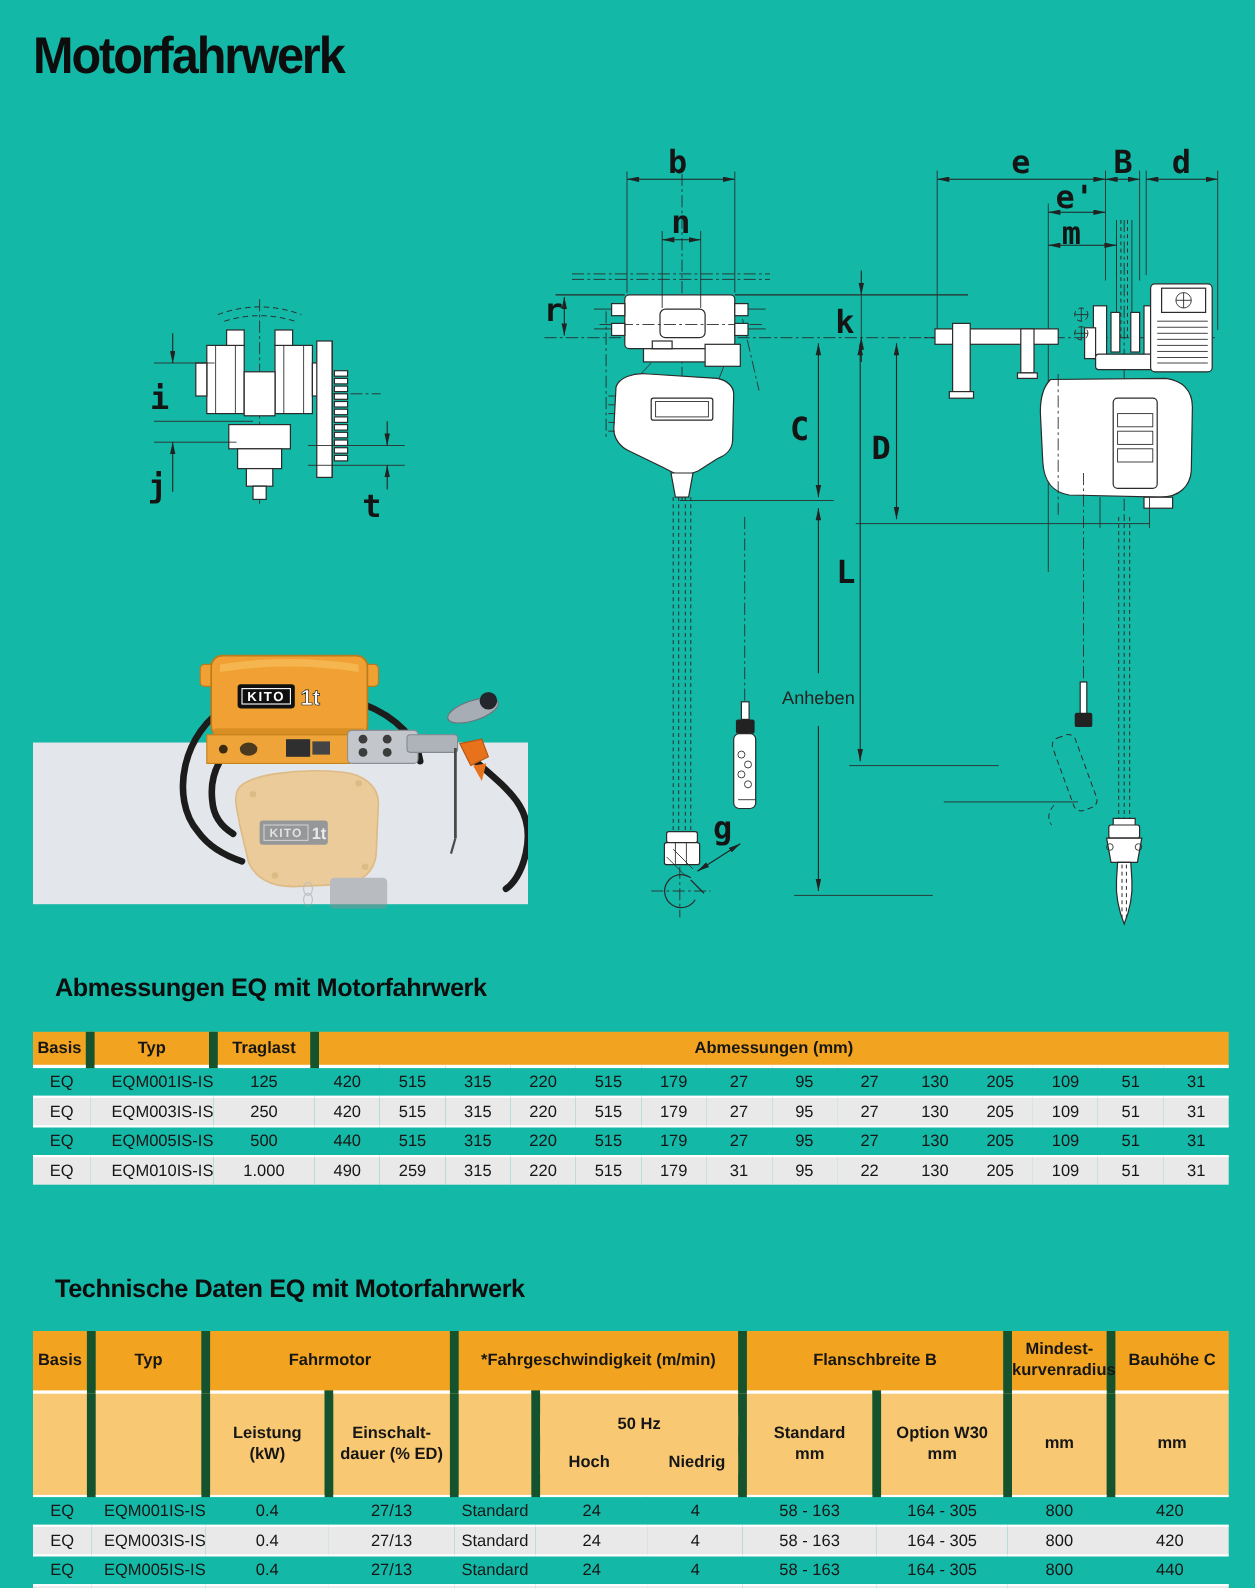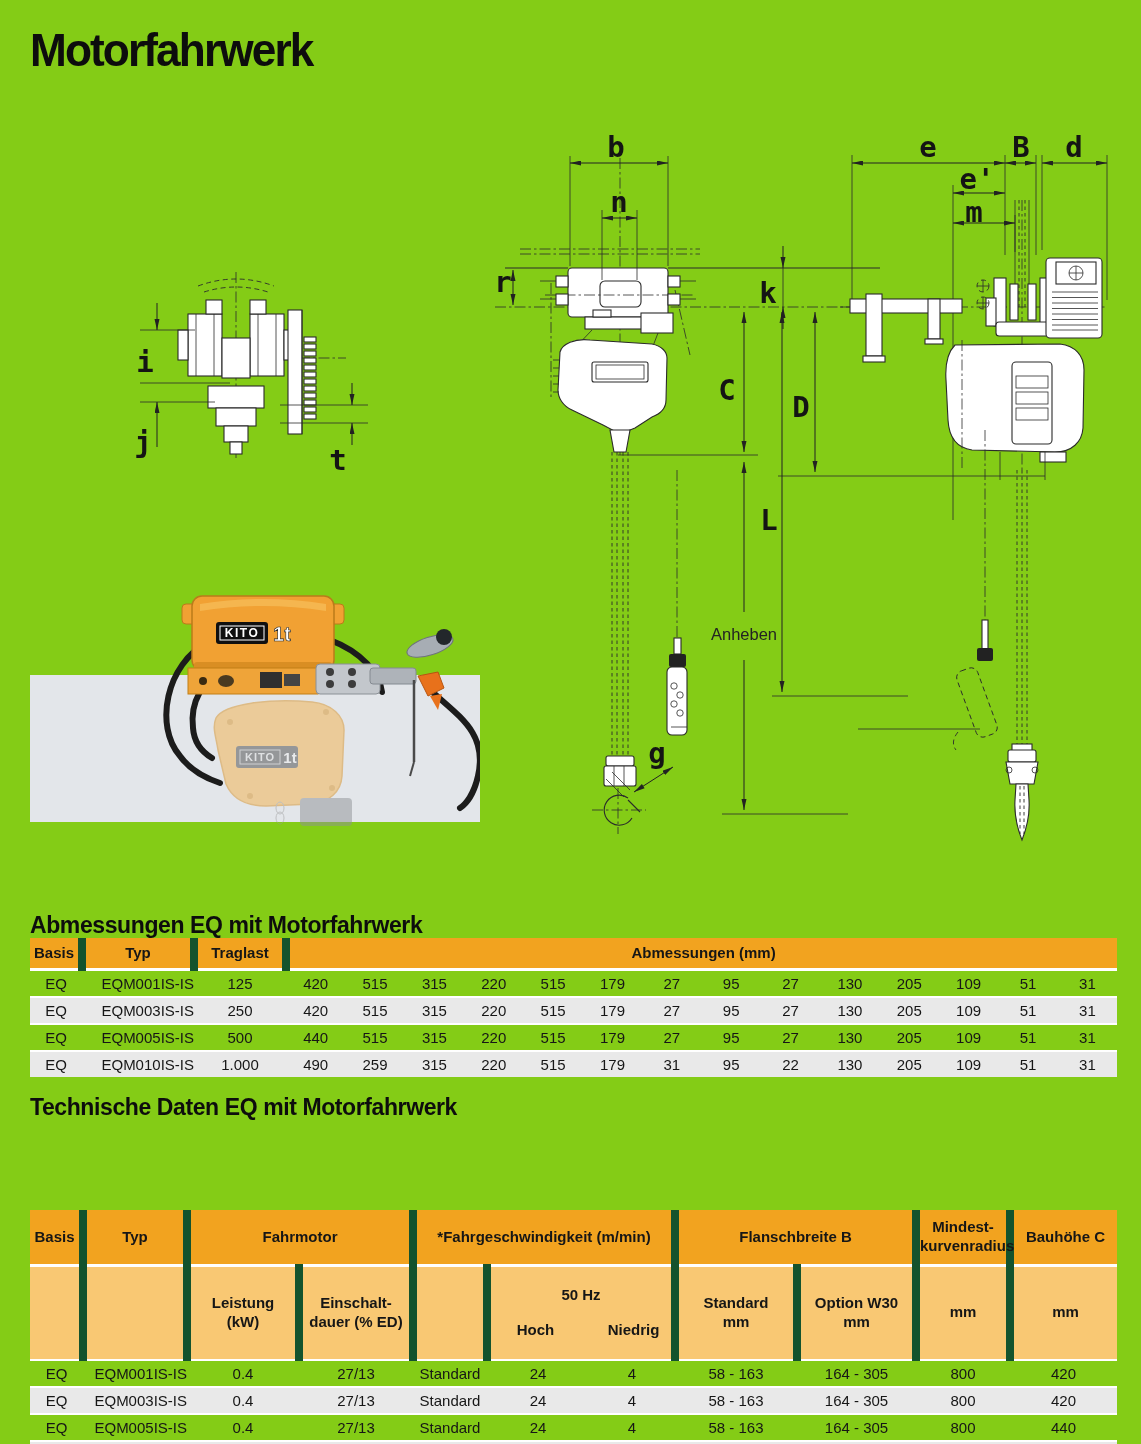--- a/index.html
+++ b/index.html
@@ -1,23 +1,23 @@
 <!DOCTYPE html>
 <html style="--hdark: #F2A31F; --hlight: #F9C873; --ralt: #E9E9E9;"><head>
 <meta charset="utf-8">
 <style>
   html,body{margin:0;padding:0;background:#fff;}
-  .page{position:relative;width:1141px;height:1444px;background:#84cc16;overflow:hidden;
+  .page{position:relative;width:1141px;height:1444px;background:#14b8a6;overflow:hidden;
         font-family:"Liberation Sans",sans-serif;color:#1a1a1a;}
   
   .main-title{position:absolute;left:30px;top:22px;margin:0;font-size:47px;font-weight:bold;
         letter-spacing:-2px;transform:scaleX(.94);transform-origin:left;color:#0d0d0d;}
   .sec-title{position:absolute;left:30px;margin:0;font-size:23px;font-weight:bold;
         letter-spacing:-.4px;color:#0d0d0d;}
-  #sec1{top:912px;} #sec2{top:1094px;}
+  #sec1{top:884px;margin-left:20px;} #sec2{top:1158px;margin-left:20px;}
   
   .dw{position:absolute;left:0;top:0;}
   svg .ln{stroke:#2b2b2b;stroke-width:1.1;fill:none;}
   svg .fw{fill:#fff;stroke:#2b2b2b;stroke-width:1.1;}
   svg .thin{stroke:#2b2b2b;stroke-width:.8;fill:none;}
   svg .cl{stroke:#2b2b2b;stroke-width:.8;fill:none;stroke-dasharray:11 3 2.5 3;}
   svg .ch{stroke:#2b2b2b;stroke-width:.9;fill:none;stroke-dasharray:3.5 3;}
   svg .dsh{stroke:#2b2b2b;stroke-width:.9;fill:none;stroke-dasharray:5 3.5;}
   svg .dim{stroke:#222;stroke-width:1;fill:none;}
   svg text.lbl{font:bold 29px "DejaVu Sans Mono",monospace;fill:#141414;}

